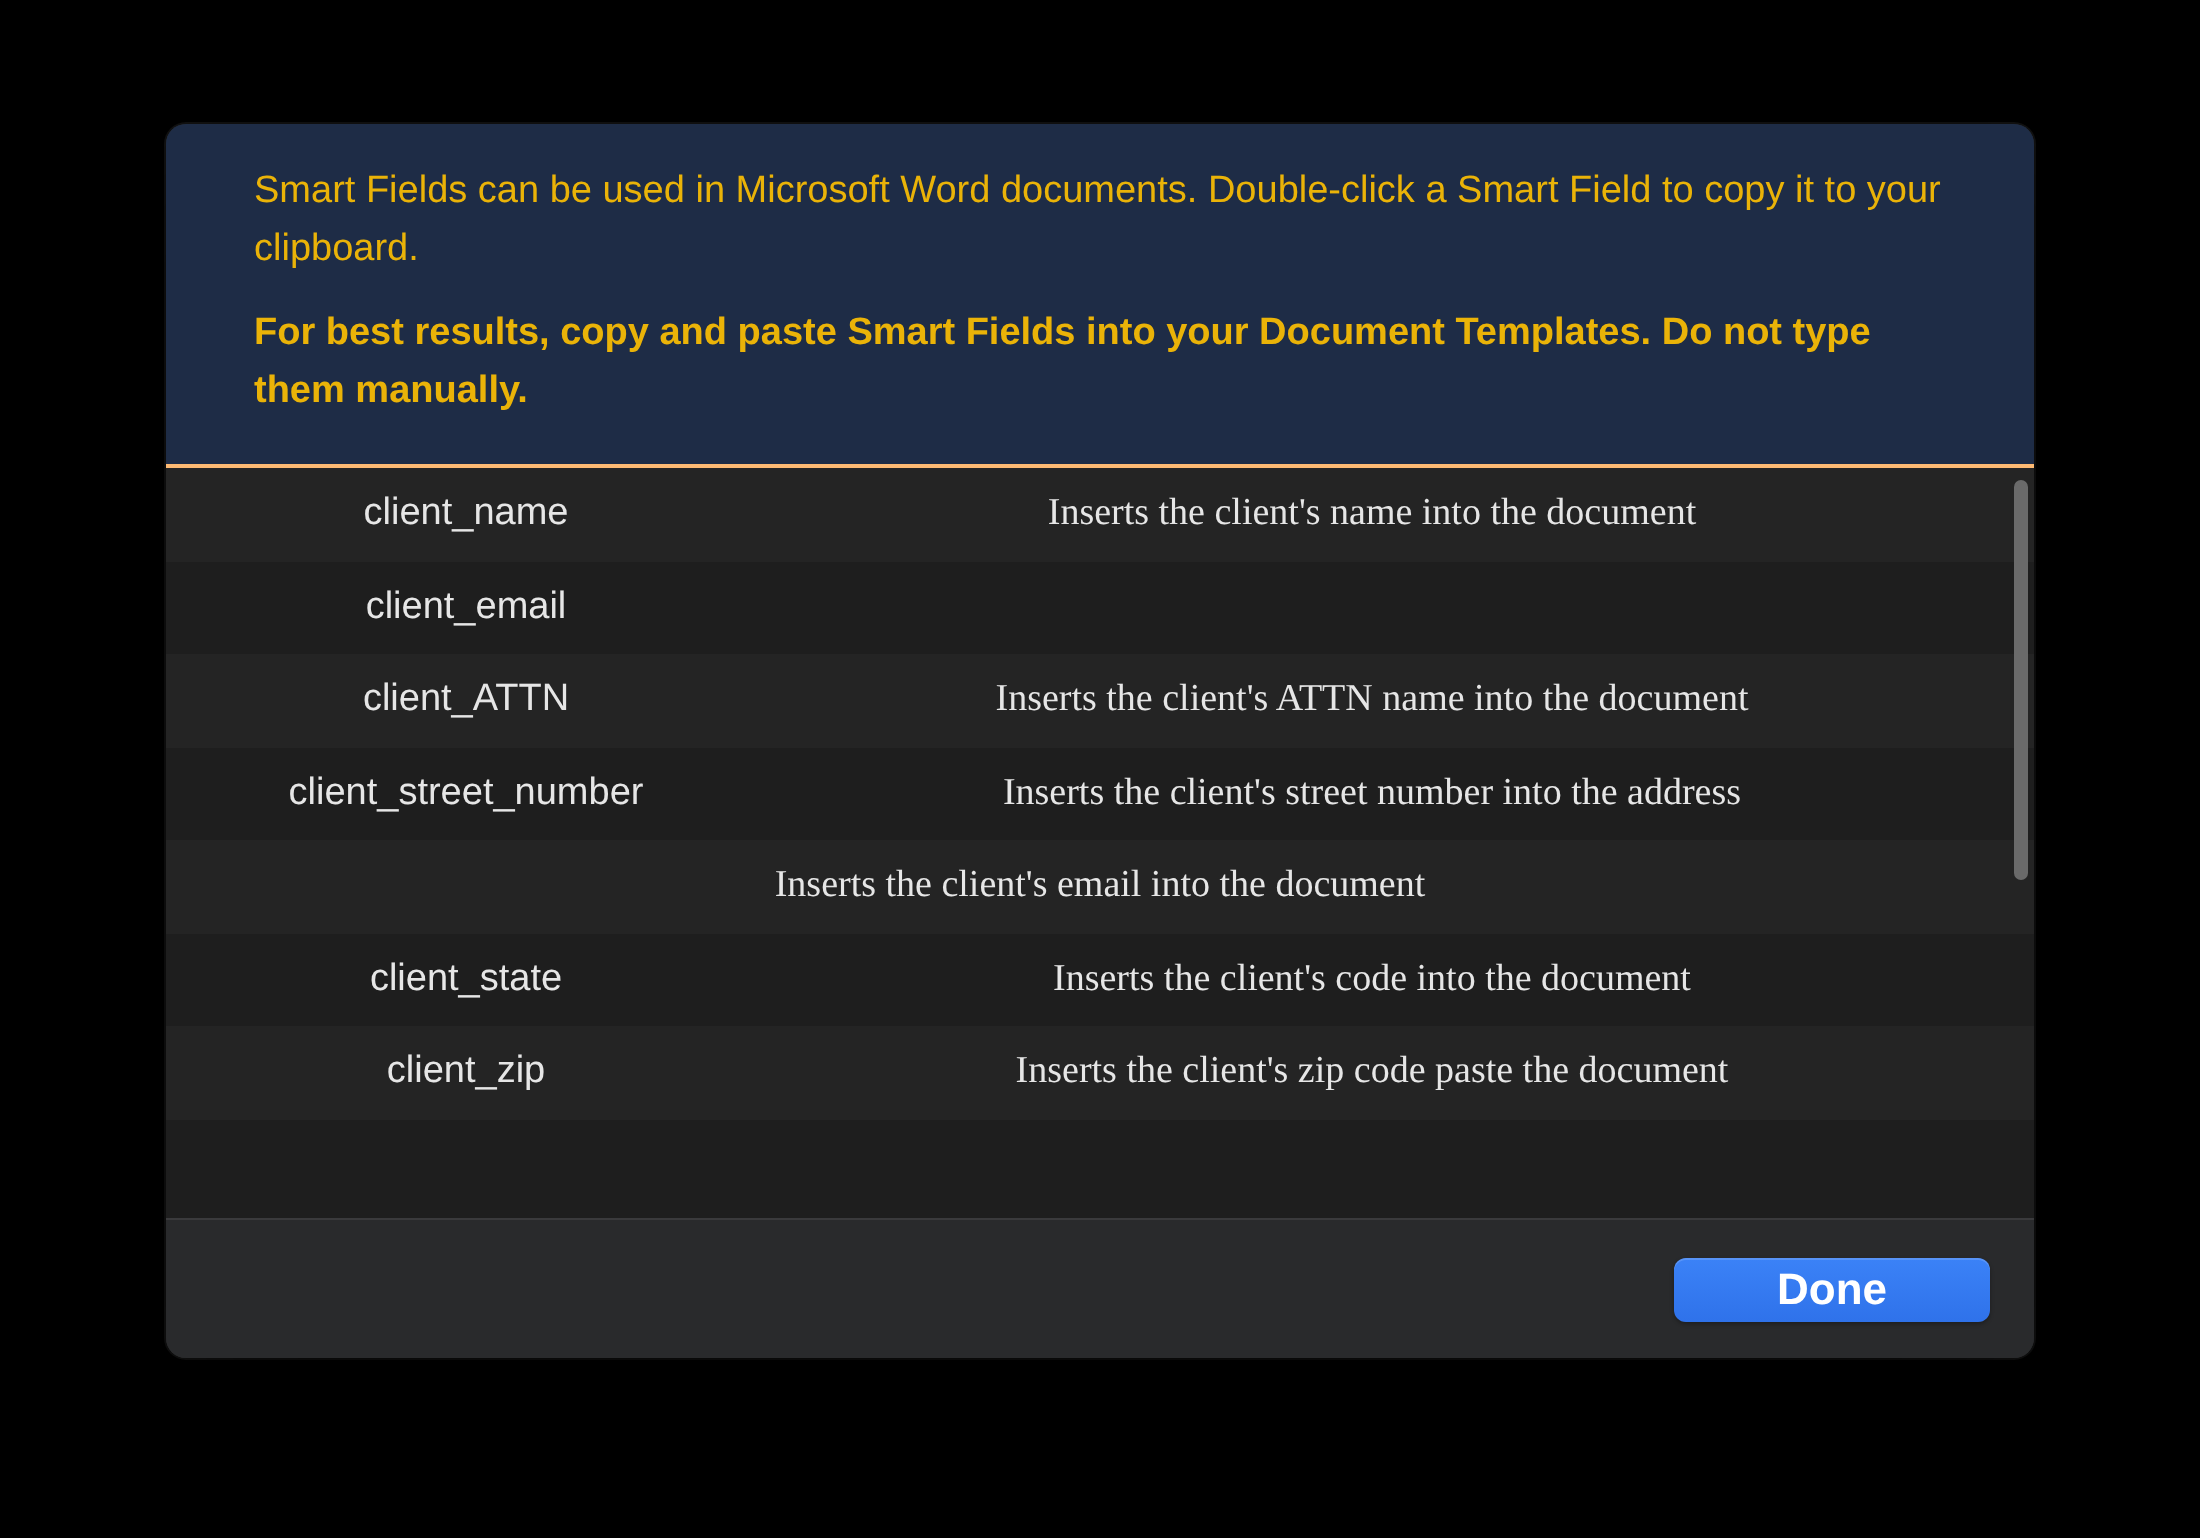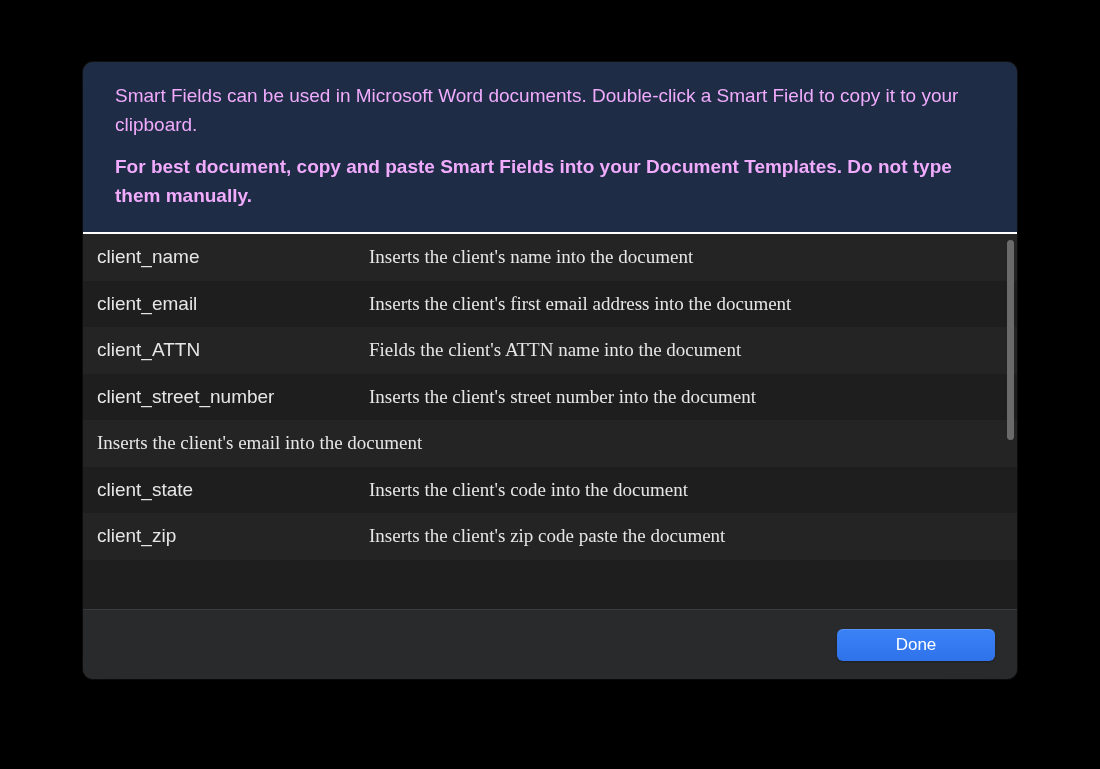--- a/index.html
+++ b/index.html
@@ -18,38 +18,39 @@
       height: 617px;
       background: #292a2c;
       border-radius: 10px;
       box-shadow: 0 20px 60px rgba(0,0,0,0.6), 0 0 0 1px rgba(255,255,255,0.07);
       display: flex;
       flex-direction: column;
       overflow: hidden;
     }
     .header {
       background: #1e2c46;
-      padding: 20px 32px 22px 32px;
-      border-bottom: 2px solid #ffffff;
-      color: #f0abfc;
+      padding: 20px 32px 22px 44px;
+      border-bottom: 2px solid #fdba74;
+      color: #eab308;
       font-size: 19px;
       line-height: 1.5;
     }
     .header .intro {
       margin-bottom: 14px;
       font-weight: 400;
     }
     .header .warn {
       font-weight: 700;
     }
     .list-wrap {
       flex: 1;
       position: relative;
       background: #1e1e1e;
       overflow: hidden;
+      text-align: center;
     }
     .list {
       position: absolute;
       inset: 0;
       overflow-y: auto;
       scrollbar-width: none;
     }
     .list::-webkit-scrollbar { width: 0; }
     .row {
       display: flex;
@@ -94,56 +95,55 @@
       padding: 0 22px;
       border-top: 1px solid #3a3a3c;
     }
     .done-btn {
       min-width: 158px;
       height: 32px;
       background: linear-gradient(180deg, #3b82f7 0%, #2f72ea 100%);
       border: none;
       border-radius: 6px;
       color: #ffffff;
-      font-size: 17px;
-      font-weight: 400;
+      font-size: 22px;
+      font-weight: 700;
       cursor: pointer;
       display: flex;
       align-items: center;
       justify-content: center;
       box-shadow: 0 1px 2px rgba(0,0,0,0.3), inset 0 1px 0 rgba(255,255,255,0.15);
     }
   </style>
 </head>
 <body>
 
 <div class="dialog">
 
   <div class="header">
     <p class="intro">Smart Fields can be used in Microsoft Word documents. Double-click a Smart Field to copy it to your clipboard.</p>
-    <p class="warn">For best document, copy and paste Smart Fields into your Document Templates. Do not type them manually.</p>
+    <p class="warn">For best results, copy and paste Smart Fields into your Document Templates. Do not type them manually.</p>
   </div>
 
   <div class="list-wrap">
     <div class="list">
       <div class="row">
         <div class="col-field">client_name</div>
         <div class="col-desc">Inserts the client's name into the document</div>
       </div>
       <div class="row">
         <div class="col-field">client_email</div>
-        <div class="col-desc">Inserts the client's first email address into the document</div>
       </div>
       <div class="row">
         <div class="col-field">client_ATTN</div>
-        <div class="col-desc">Fields the client's ATTN name into the document</div>
+        <div class="col-desc">Inserts the client's ATTN name into the document</div>
       </div>
       <div class="row">
         <div class="col-field">client_street_number</div>
-        <div class="col-desc">Inserts the client's street number into the document</div>
+        <div class="col-desc">Inserts the client's street number into the address</div>
       </div>
       <div class="row">
         <div class="col-desc">Inserts the client's email into the document</div>
       </div>
       <div class="row">
         <div class="col-field">client_state</div>
         <div class="col-desc">Inserts the client's code into the document</div>
       </div>
       <div class="row">
         <div class="col-field">client_zip</div>

